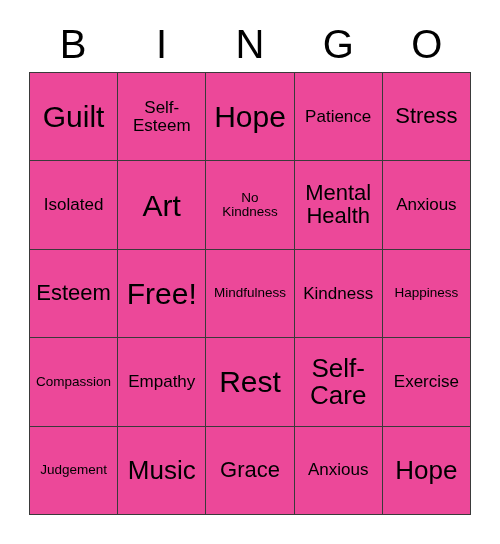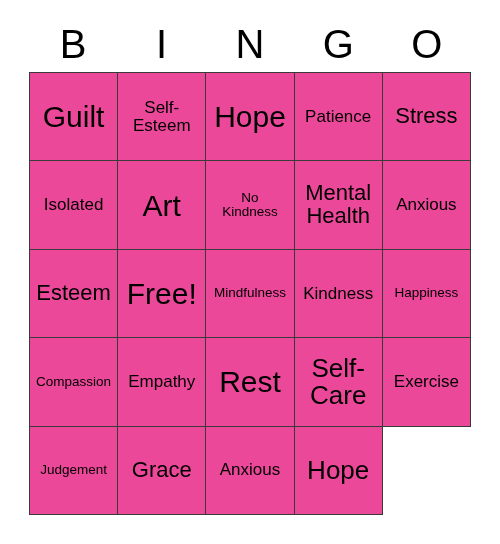--- a/index.html
+++ b/index.html
@@ -164,20 +164,23 @@
         <span class="cell-text fs-lg">Self-
 Care</span>
       </div>
       <div class="bingo-cell">
         <span class="cell-text fs-sm">Exercise</span>
       </div>
       <div class="bingo-cell">
         <span class="cell-text fs-xs">Judgement</span>
       </div>
       <div class="bingo-cell">
+        <span class="cell-text fs-lg">Music</span>
+      </div>
+      <div class="bingo-cell">
         <span class="cell-text fs-md">Grace</span>
       </div>
       <div class="bingo-cell">
         <span class="cell-text fs-sm">Anxious</span>
       </div>
       <div class="bingo-cell">
         <span class="cell-text fs-lg">Hope</span>
       </div>
     </div>
 

